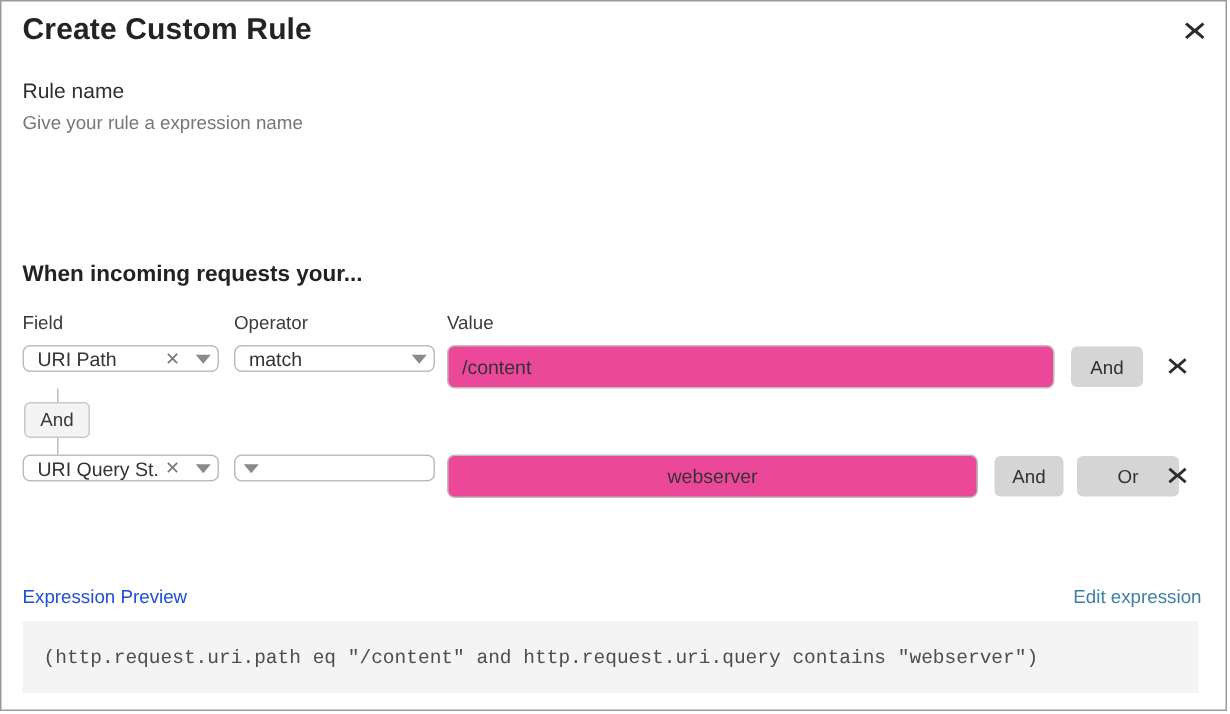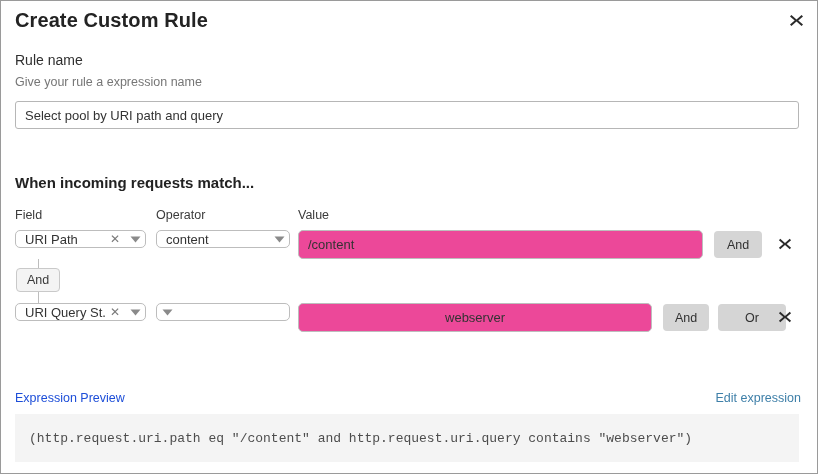--- a/index.html
+++ b/index.html
@@ -269,41 +269,40 @@
   <button class="close-btn">
     <span>
       <svg width="15" height="15" viewBox="0 0 15 15">
         <path d="M2.4 2.0 L7.5 6.4 L12.6 2.0 L14.0 3.4 L9.3 7.5 L14.0 11.6 L12.6 13.0 L7.5 8.6 L2.4 13.0 L1.0 11.6 L5.7 7.5 L1.0 3.4 Z" fill="#2b2b2b"></path>
       </svg>
     </span>
   </button>
 
   <div class="rule-name-label">Rule name</div>
   <div class="rule-name-hint">Give your rule a expression name</div>
-  <input class="rule-name-input" type="text" value="Select pool by URI path and query" style="">
-
-  <div class="section-heading">When incoming requests match...</div>
+
+  <div class="section-heading">When incoming requests your...</div>
 
   <div class="col-label col-field">Field</div>
   <div class="col-label col-operator">Operator</div>
   <div class="col-label col-value">Value</div>
 
   <div class="cond-row row-1">
     <div class="select-box select-field">
       <span class="select-text">URI Path</span>
       <span class="select-clear">✕</span>
       <span class="caret">
         <svg width="11" height="7" viewBox="0 0 11 7">
             <path d="M0.5 0.5 L10.5 0.5 L5.5 6.5 Z" fill="#8a8a8a"></path>
           </svg>
       </span>
     </div>
 
     <div class="select-box select-operator">
-      <span class="select-text">content</span>
+      <span class="select-text">match</span>
       <span class="caret">
         <svg width="11" height="7" viewBox="0 0 11 7">
             <path d="M0.5 0.5 L10.5 0.5 L5.5 6.5 Z" fill="#8a8a8a"></path>
           </svg>
       </span>
     </div>
 
     <input class="value-input value-1" type="text" value="/content" style="">
 
     <button class="logic-btn r1-and">And</button>

